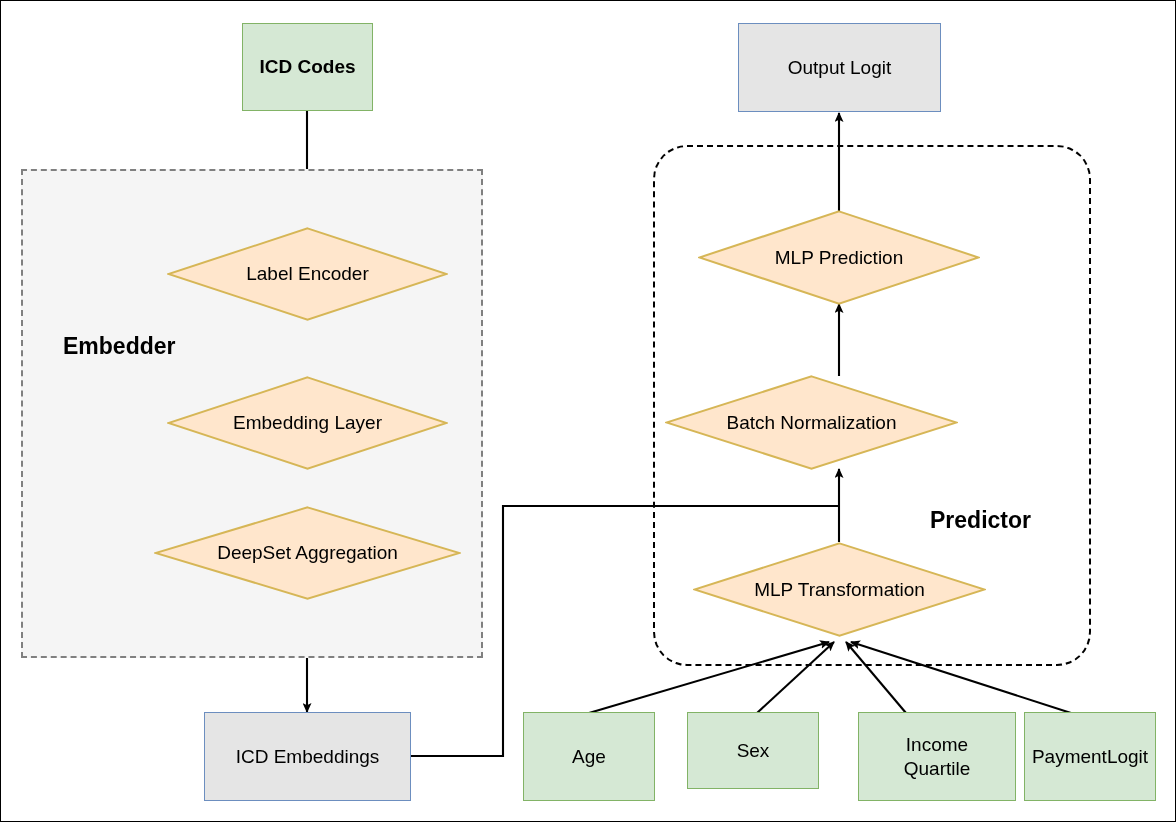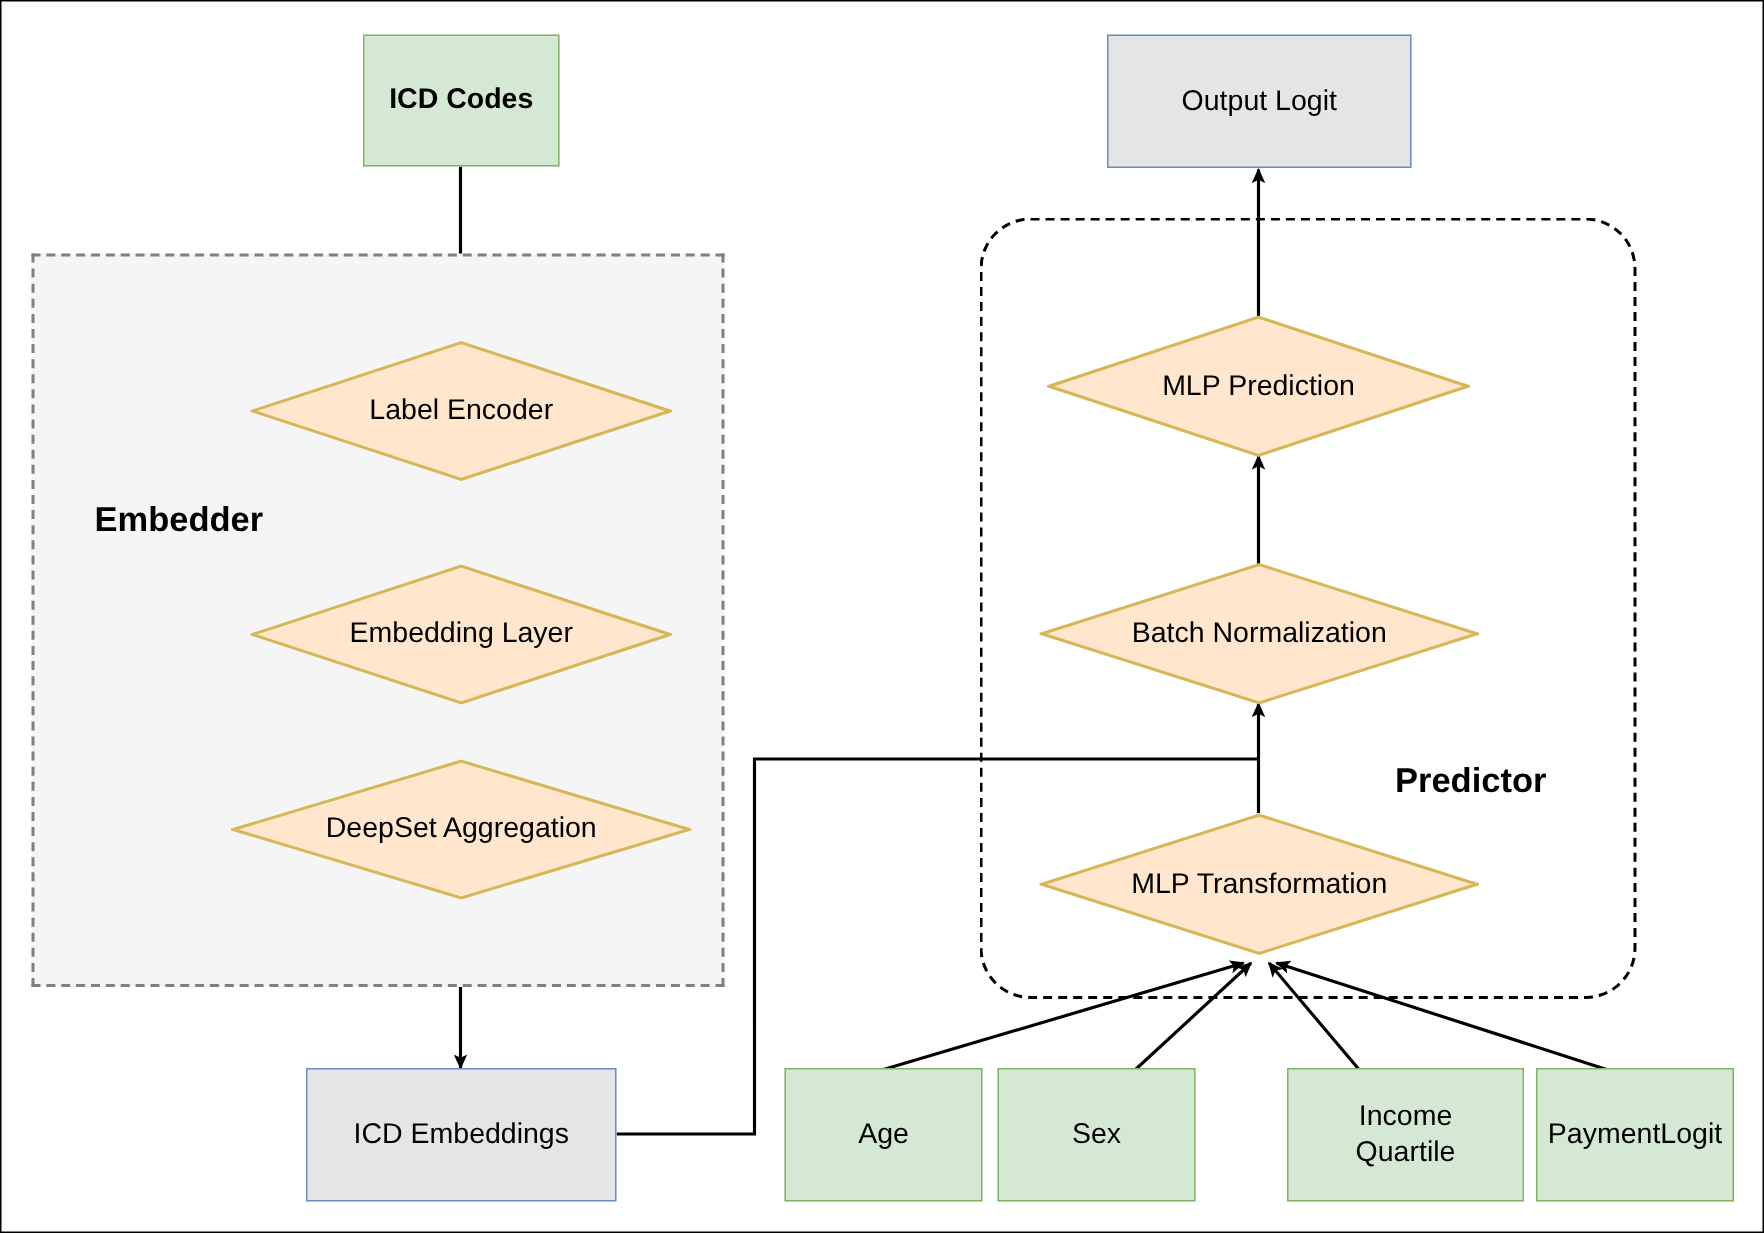--- a/index.html
+++ b/index.html
@@ -140,21 +140,21 @@
   <div class="group-label" style="left:929px; top:506px;">Predictor</div>
 
   <div class="node rect-green" style="left:241px; top:22px; width:131px; height:88px;font-weight:bold;">ICD Codes</div>
 
   <div class="node rect-blue" style="left:737px; top:22px; width:203px; height:89px;">Output Logit</div>
 
   <div class="node rect-blue" style="left:203px; top:711px; width:207px; height:89px;">ICD Embeddings</div>
 
   <div class="node rect-green" style="left:522px; top:711px; width:132px; height:89px;">Age</div>
 
-  <div class="node rect-green" style="left:664px; top:711px; width:132px; height:89px;">Sex</div>
+  <div class="node rect-green" style="left:686px; top:711px; width:132px; height:77px;">Sex</div>
 
   <div class="node rect-green" style="left:857px; top:711px; width:158px; height:89px; flex-direction:column;">
     <span>Income</span>
     <span>Quartile</span>
   </div>
 
   <div class="node rect-green" style="left:1023px; top:711px; width:132px; height:89px; ">
     <span>Payment</span>
     <span>Logit</span>
   </div>
@@ -180,21 +180,21 @@
     <div class="diamond-label">DeepSet Aggregation</div>
   </div>
 
   <div class="diamond-wrap" style="left:697px; top:209px; width:282px; height:95px;">
     <svg width="282" height="95" viewBox="0 0 282 95">
       <polygon points="141,1.4 280.6,47.5 141,93.6 1.4,47.5" fill="#ffe6cc" stroke="#d6b656" stroke-width="2"></polygon>
     </svg>
     <div class="diamond-label">MLP Prediction</div>
   </div>
 
-  <div class="diamond-wrap" style="left:692px; top:374px; width:293px; height:95px;">
+  <div class="diamond-wrap" style="left:664px; top:374px; width:293px; height:95px;">
     <svg width="293" height="95" viewBox="0 0 293 95">
       <polygon points="146.5,1.4 291.6,47.5 146.5,93.6 1.4,47.5" fill="#ffe6cc" stroke="#d6b656" stroke-width="2"></polygon>
     </svg>
     <div class="diamond-label">Batch Normalization</div>
   </div>
 
   <div class="diamond-wrap" style="left:692px; top:541px; width:293px; height:95px;">
     <svg width="293" height="95" viewBox="0 0 293 95">
       <polygon points="146.5,1.4 291.6,47.5 146.5,93.6 1.4,47.5" fill="#ffe6cc" stroke="#d6b656" stroke-width="2"></polygon>
     </svg>

